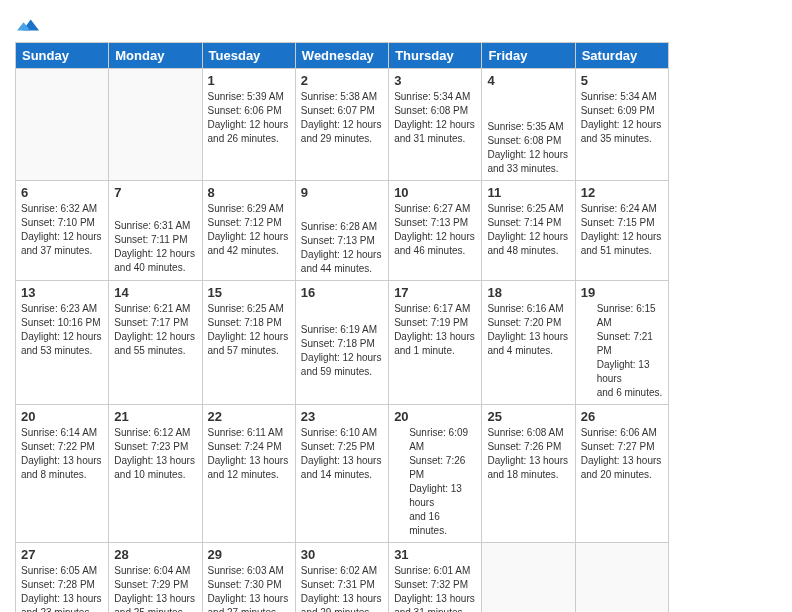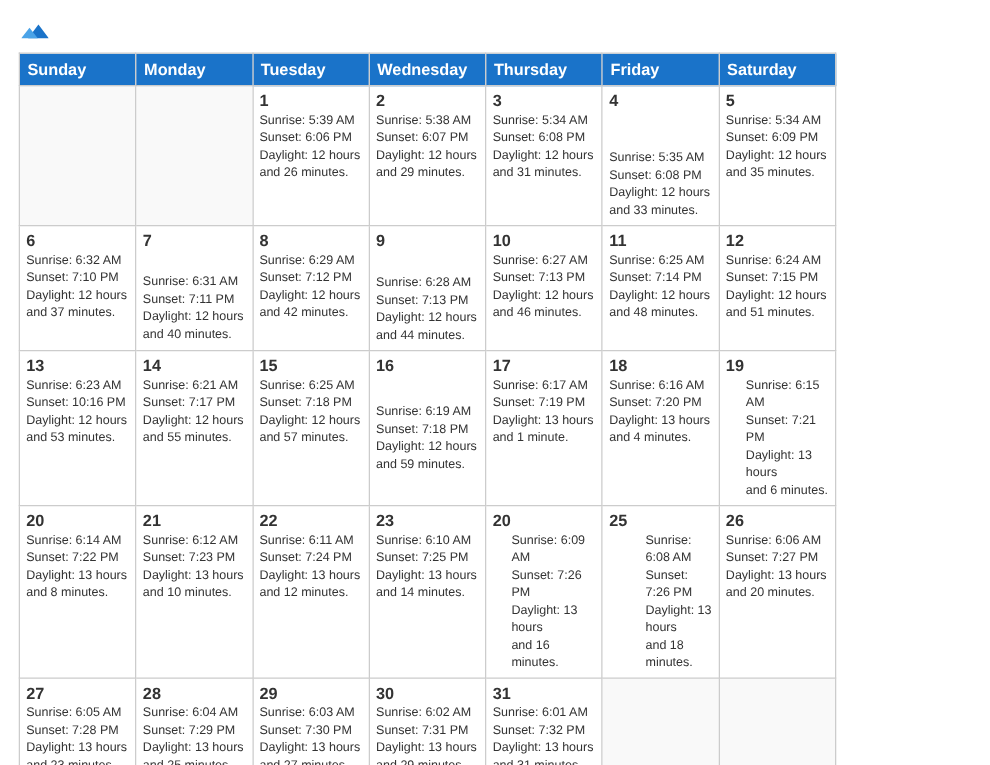--- a/index.html
+++ b/index.html
@@ -297,21 +297,21 @@
           </td>
           <td>
             <span class="day-num">20</span>
             <div class="day-info" style="white-space: pre-line; margin-left: 15px;">Sunrise: 6:09 AM
 Sunset: 7:26 PM
 Daylight: 13 hours
 and 16 minutes.</div>
           </td>
           <td>
             <span class="day-num">25</span>
-            <div class="day-info" style="white-space: pre-line; margin-left: 29px;">Sunrise: 6:08 AM
+            <div class="day-info" style="white-space: pre-line;">Sunrise: 6:08 AM
 Sunset: 7:26 PM
 Daylight: 13 hours
 and 18 minutes.</div>
           </td>
           <td>
             <span class="day-num">26</span>
             <div class="day-info" style="white-space: pre-line;">Sunrise: 6:06 AM
 Sunset: 7:27 PM
 Daylight: 13 hours
 and 20 minutes.</div>

